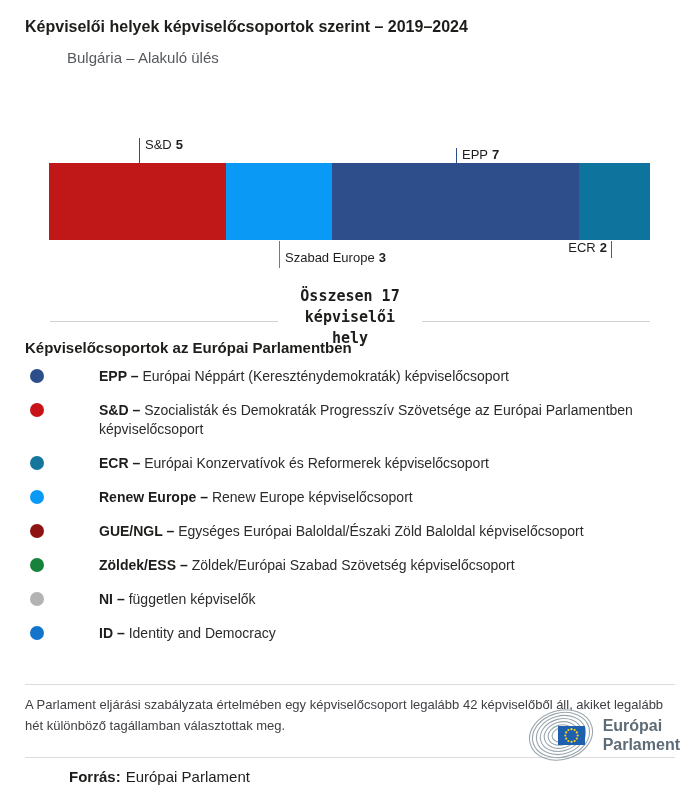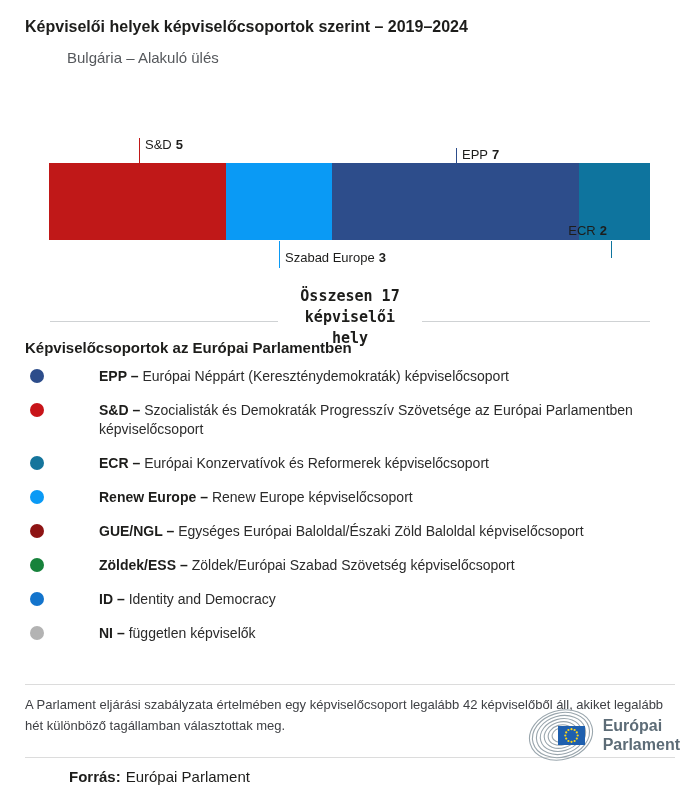--- a/index.html
+++ b/index.html
@@ -21,21 +21,21 @@
   
   .tick { position:absolute; width:1px; }
   .tick-sd    { left:139px; top:138px; height:25px; }
   .tick-epp   { left:456px; top:148px; height:15px; }
   .tick-renew { left:279px; top:241px; height:27px; }
   .tick-ecr   { left:611px; top:241px; height:17px; }
   .lbl { position:absolute; font-size:13px; color:#1d1d1b; white-space:nowrap; }
   .lbl-sd    { left:145px; top:137px; }
   .lbl-epp   { left:462px; top:147px; }
   .lbl-renew { left:285px; top:250px; }
-  .lbl-ecr   { right:93px; top:223px; }
+  .lbl-ecr   { right:93px; top:240px; }
   .lbl .lbl-val { font-weight:700; margin-left:4px; }
 
   
   .total {
     left:288px; top:286px; width:124px; text-align:center;
     font-family:"DejaVu Sans Mono", monospace; font-weight:700;
     font-size:15px; line-height:21px; color:#1d1d1b;
   }
   .rule { top:321px; height:1px; background:#cfd2d4; }
   .rule-left  { left:50px;  width:228px; }
@@ -120,26 +120,26 @@
   </div>
   <div class="lrow">
     <span class="dot" style="background: rgb(142, 20, 20);"></span>
     <span class="ltext"><span class="labbr">GUE/NGL –</span><span>Egységes Európai Baloldal/Északi Zöld Baloldal képviselőcsoport</span></span>
   </div>
   <div class="lrow">
     <span class="dot" style="background: rgb(23, 130, 59);"></span>
     <span class="ltext"><span class="labbr">Zöldek/ESS –</span><span>Zöldek/Európai Szabad Szövetség képviselőcsoport</span></span>
   </div>
   <div class="lrow">
+    <span class="dot" style="background: rgb(179, 179, 179);"></span>
+    <span class="ltext"><span class="labbr">NI –</span><span>független képviselők</span></span>
+  </div>
+  <div class="lrow">
     <span class="dot" style="background: rgb(19, 116, 204);"></span>
     <span class="ltext"><span class="labbr">ID –</span><span>Identity and Democracy</span></span>
-  </div>
-  <div class="lrow">
-    <span class="dot" style="background: rgb(179, 179, 179);"></span>
-    <span class="ltext"><span class="labbr">NI –</span><span>független képviselők</span></span>
   </div>
 </div>
 
 <div class="abs sep sep-1"></div>
 <p class="abs note">A Parlament eljárási szabályzata értelmében egy képviselőcsoport legalább 42 képviselőből áll, akiket legalább hét különböző tagállamban választottak meg.</p>
 <div class="abs sep sep-2"></div>
 
 <div class="abs source">
   <b>Forrás:</b><span>Európai Parlament</span>
 </div>

